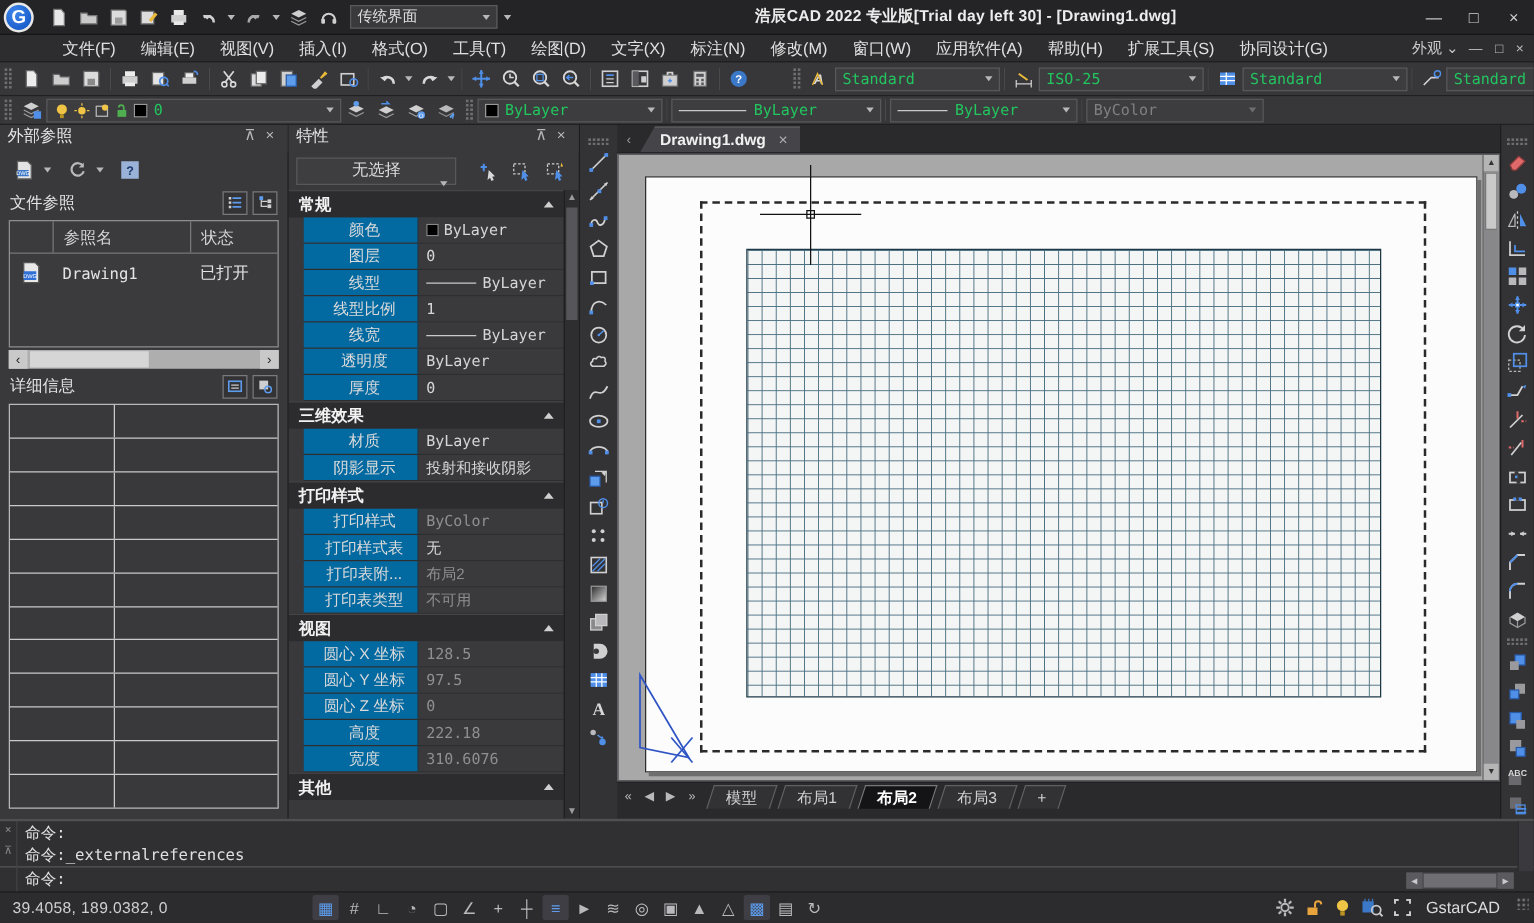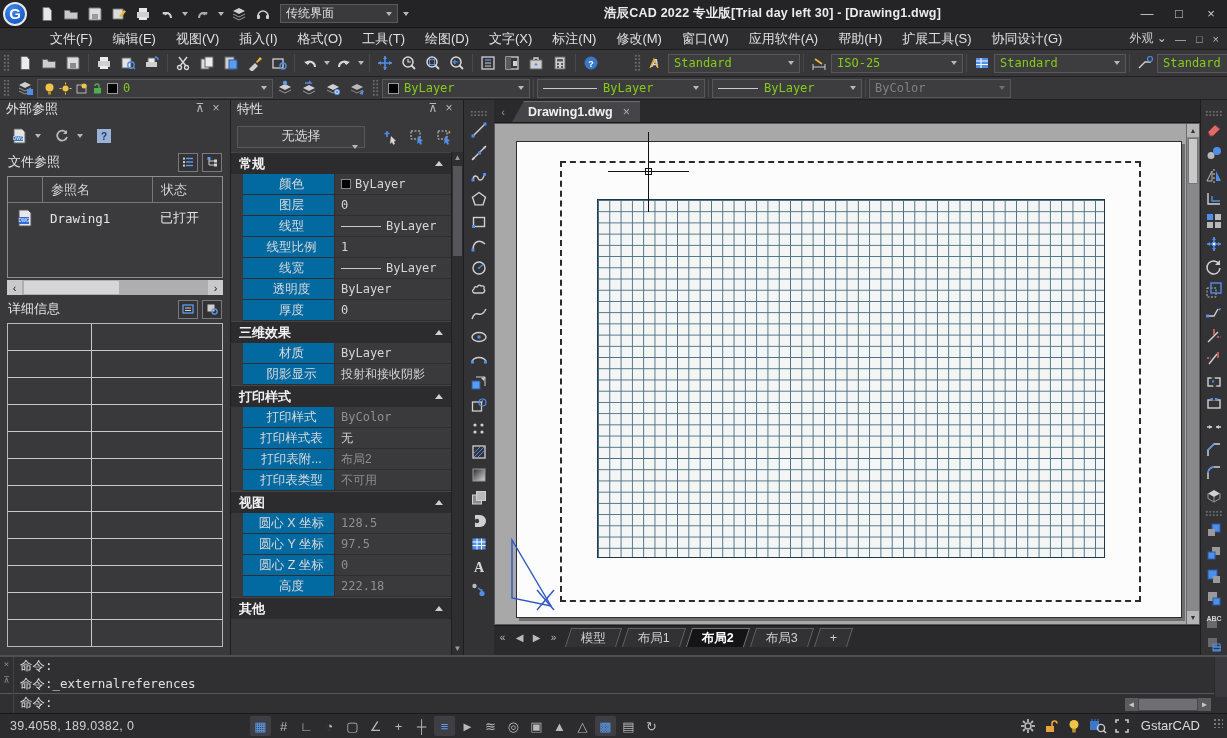--- a/index.html
+++ b/index.html
@@ -29,21 +29,21 @@
   .mini-ctl { display:flex; gap:10px; font-size:11px; color:#bdbdbd; }
 
   
   .tbar { display:flex; align-items:center; background:#37373a; border-bottom:1px solid #202022; }
   .tb1 { height:27px; }
   .tb2 { height:23px; }
   .grip { width:7px; height:18px; margin:0 3px; background-image:radial-gradient(#6e6e72 1px, transparent 1.2px); background-size:3.5px 3.5px; }
   .tsep { width:1px; height:18px; background:#222; border-right:1px solid #4a4a4e; margin:0 3px; }
   .tibtn { width:24px; height:23px; display:flex; align-items:center; justify-content:center; }
   .combo { height:19px; background:#3d3d40; border:1px solid #58585c; display:flex; align-items:center; padding:0 5px;
-    font-family:"DejaVu Sans Mono", monospace; font-size:12px; color:#84cc16; }
+    font-family:"DejaVu Sans Mono", monospace; font-size:12px; color:#22c55e; }
   .combo .caret { margin-left:auto; }
   .combo.dis { color:#808084; }
   .lineglyph { display:inline-block; width:54px; height:1px; background:#c9c9c9; margin-right:6px; }
   .swatch { width:11px; height:11px; background:#000; border:1px solid #9a9a9a; margin-right:5px; }
 
   svg.i { display:block; }
 
   
   .main { display:flex; height:555px; }
 
@@ -844,20 +844,24 @@
               <div class="pval m">97.5</div>
             </div>
           <div class="prow">
               <div class="plabel">圆心 Z 坐标</div>
               <div class="pval m">0</div>
             </div>
           <div class="prow">
               <div class="plabel">高度</div>
               <div class="pval m">222.18</div>
             </div>
+          <div class="prow">
+              <div class="plabel">宽度</div>
+              <div class="pval m">310.6076</div>
+            </div>
 
           <div class="shead">
               <span>其他</span>
               <span class="tri"></span>
             </div>
         </div>
         <div class="pscroll">
           <div class="pa" style="top:0">▲</div>
           <div class="pthumb"></div>
           <div class="pa" style="bottom:0">▼</div>

